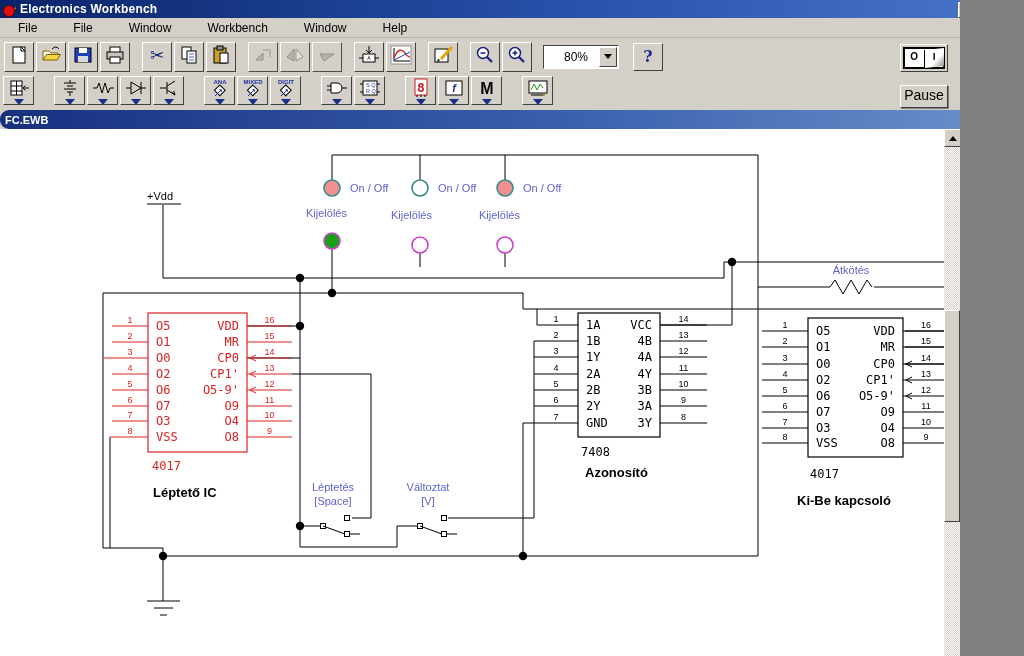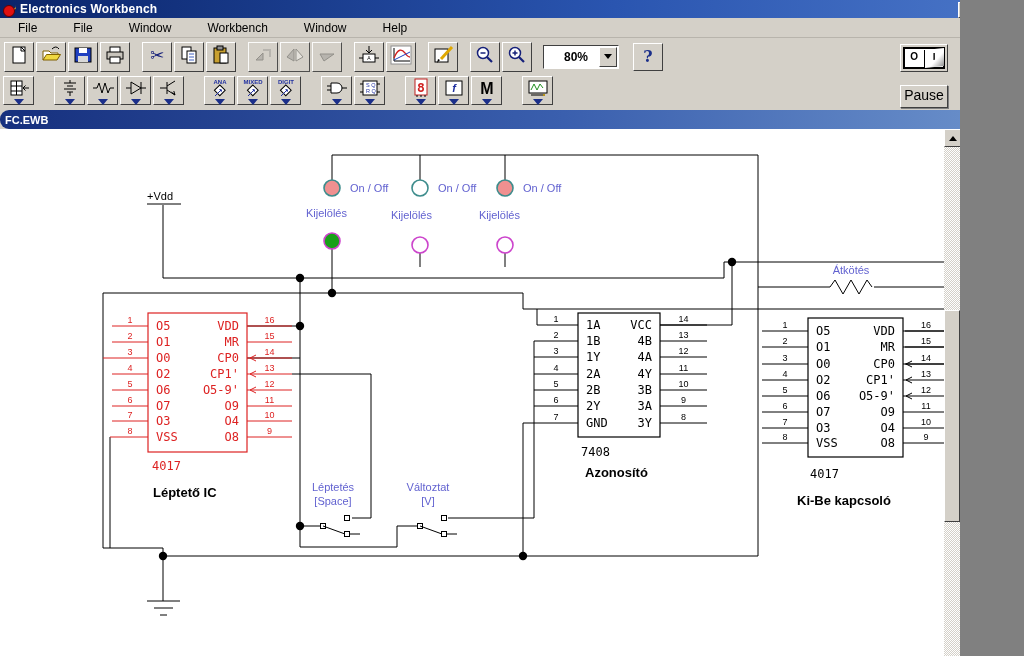--- a/index.html
+++ b/index.html
@@ -25,21 +25,21 @@
   #toolbar2{position:absolute;left:0;top:76px;width:1024px;height:34px;display:flex;align-items:flex-start;}
   .tbtn{width:30px;height:30px;background:#d4d0c8;border:1px solid;border-color:#fff #404040 #404040 #fff;
      display:flex;align-items:center;justify-content:center;margin:0 1px;flex:0 0 auto;}
   .tbtn.disabled{opacity:.9;}
   .pbtn{width:31px;height:29px;background:#d4d0c8;border:1px solid;border-color:#fff #404040 #404040 #fff;
      display:flex;flex-direction:column;align-items:center;justify-content:flex-start;margin:0 1px;flex:0 0 auto;padding-top:1px;}
   .pbtn .dd{width:0;height:0;border-left:5px solid transparent;border-right:5px solid transparent;border-top:6px solid #1b2f8a;margin-top:-2px;}
   .gap8{width:10px;flex:0 0 auto;} .gap16{width:18px;flex:0 0 auto;}
   #zoombox{width:74px;height:22px;background:#fff;border:1px solid;border-color:#404040 #fff #fff #404040;
      display:flex;align-items:center;margin-left:10px;position:relative;}
-  #zoombox .val{font-size:12px;font-weight:bold;padding-left:20px;flex:1;}
+  #zoombox .val{font-size:12px;font-weight:normal;padding-left:20px;flex:1;}
   #zoombox .arrow{width:16px;height:18px;background:#d4d0c8;border:1px solid;border-color:#fff #404040 #404040 #fff;
      display:flex;align-items:center;justify-content:center;margin-right:1px;}
   #zoombox .arrow div{width:0;height:0;border-left:4px solid transparent;border-right:4px solid transparent;border-top:5px solid #000;}
   #helpbtn{width:30px;height:28px;margin-left:14px;font-weight:bold;color:#1b2f8a;font-size:16px;font-family:"DejaVu Serif",serif;}
   
   #powerswitch{position:absolute;right:12px;top:44px;width:46px;height:26px;background:#d4d0c8;
      border:1px solid;border-color:#fff #404040 #404040 #fff;display:flex;align-items:center;justify-content:center;}
   #powerswitch .inner{width:38px;height:18px;border:2px solid #000;display:flex;background:#fff;}
   #powerswitch .c{flex:1;text-align:center;font-size:10px;font-weight:bold;line-height:16px;}
   #powerswitch .on{background:linear-gradient(135deg,#ffffff 60%,#909090);border-left:1px solid #000;transform:skewY(-6deg);}

